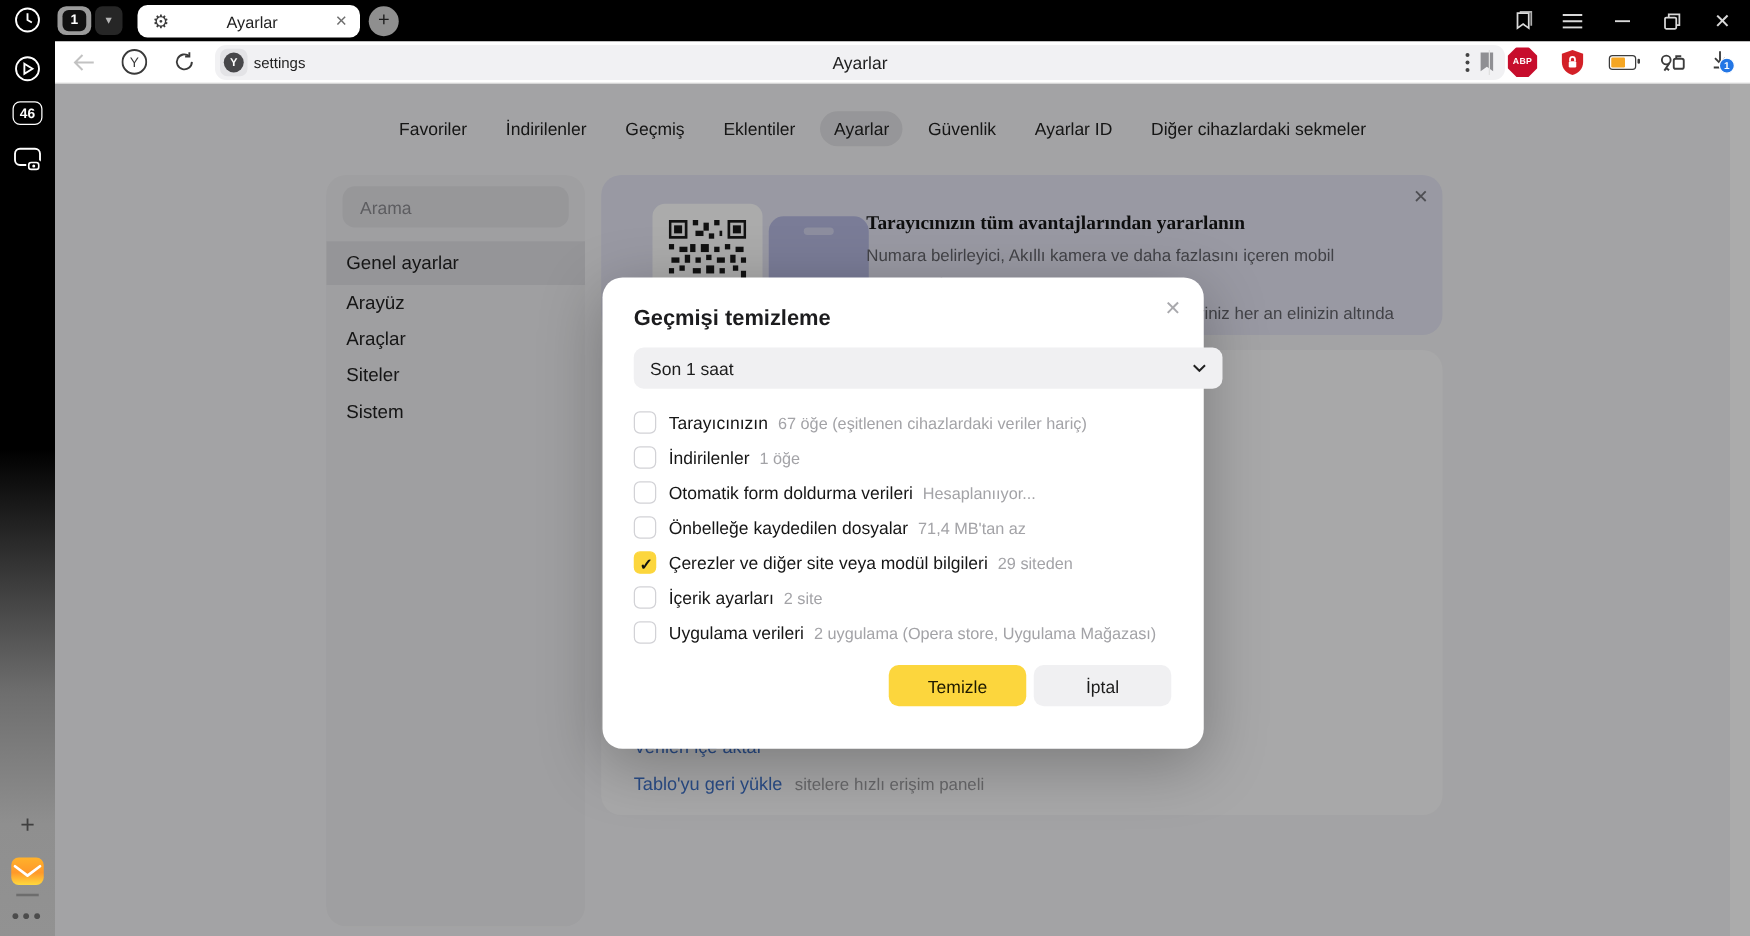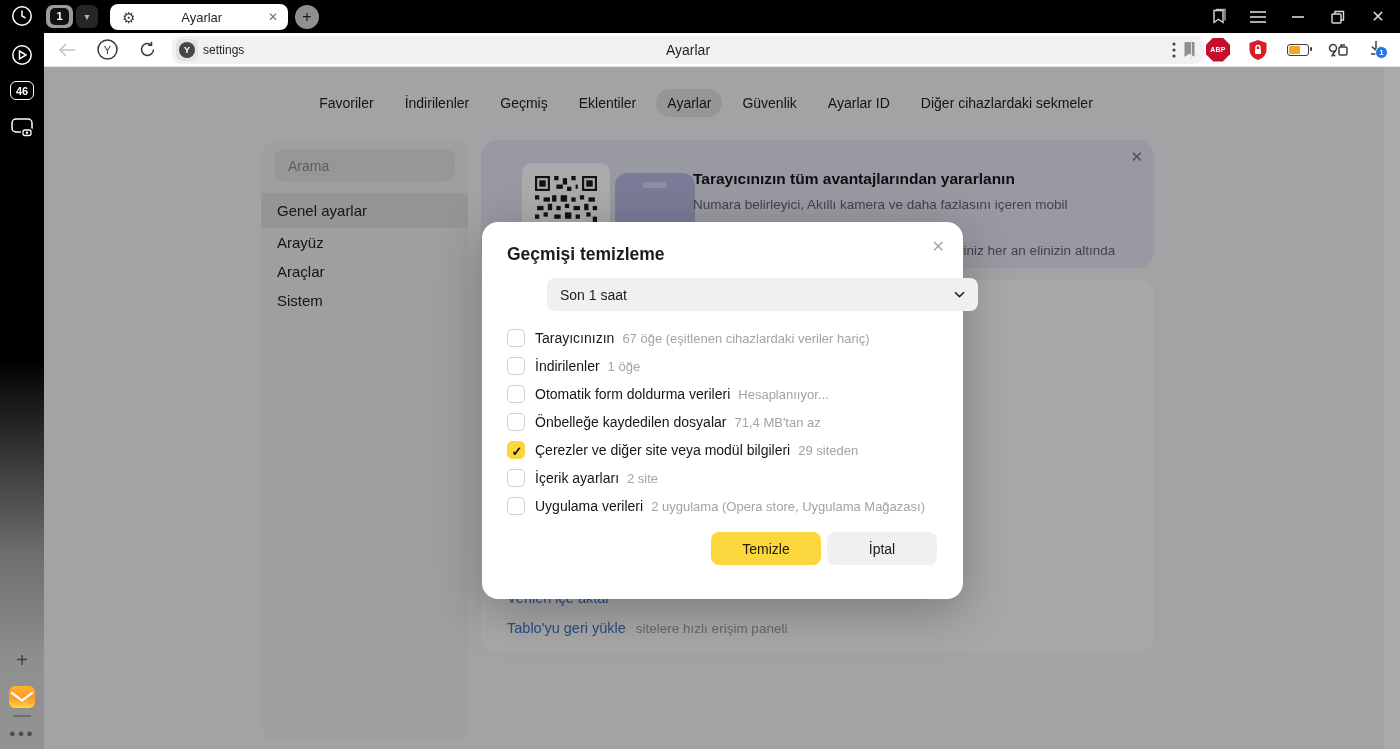--- a/index.html
+++ b/index.html
@@ -59,21 +59,21 @@
   .navitems { position:absolute; left:0; top:53px; width:100%; }
   .navitem { padding:6px 16px; font-size:15px; color:#222; }
   .navitem.selected { background:#dfdfe3; padding-top:9px; padding-bottom:9px; }
 
   .main { position:absolute; left:453px; top:73px; width:673px; }
   .banner { position:absolute; left:0; top:0; width:673px; height:128px; background:#e4e5f4; border-radius:16px; overflow:hidden; }
   .qrtile { position:absolute; left:41px; top:23px; width:88px; height:88px; background:#fff; border-radius:10px; display:flex; align-items:center; justify-content:center; }
   .phone { position:absolute; left:134px; top:33px; width:80px; height:95px; background:#b6b9e2; border-radius:12px; }
   .phone .notch { position:absolute; left:50%; top:9px; transform:translateX(-50%); width:24px; height:6px; background:#d2d4ee; border-radius:3px; }
   .phone .btn { position:absolute; left:50%; bottom:8px; transform:translateX(-50%); width:10px; height:10px; background:#cdd0ea; border-radius:3px; }
-  .banner h3 { position:absolute; left:212px; top:30px; font-size:15.5px; color:#161616; font-weight:bold; }
+  .banner h3 { position:absolute; left:212px; top:30px; font-size:15.5px; color:#161616; font-weight:bold;font-family:Liberation Serif, serif; }
   .banner p { position:absolute; left:212px; top:53px; width:430px; font-size:13.5px; color:#63636a; line-height:23px; }
   .banner .close { position:absolute; right:11px; top:8px; color:#75757c; font-size:15px; }
 
   .card { position:absolute; left:0; top:140px; width:673px; height:372px; background:#fbfbfc; border-radius:16px; }
   .link { font-size:14.5px; color:#3f72c8; position:absolute; left:26px; }
   .hint { color:#9b9b9f; font-weight:normal; margin-left:10px; font-size:13.5px; }
 
   .websec { position:absolute; left:0; top:600px; width:673px; }
   .websec h4 { position:absolute; left:26px; top:8px; font-size:15.5px; color:#161616; }
 
@@ -81,21 +81,21 @@
   .cb.checked { background:#fcd63d; border-color:#fcd63d; }
   .cb.checked::after { content:"✓"; position:absolute; left:0; top:0; width:18px; height:18px; display:flex; align-items:center; justify-content:center; color:#111; font-size:13px; font-weight:bold; }
 
   
   .dim { position:absolute; left:44px; top:67px; width:1356px; height:682px; background:rgba(0,0,0,0.33); z-index:10; }
 
   
   .modal { position:absolute; left:482px; top:222px; width:481px; height:377px; background:#fff; border-radius:16px; box-shadow:0 12px 50px rgba(0,0,0,.28); z-index:20; }
   .modal h2 { position:absolute; left:25px; top:22px; font-size:17.5px; color:#1c1c1e; font-weight:bold; }
   .modal .close { position:absolute; right:16px; top:13px; color:#a9a9ad; font-size:16px; padding:2px; }
-  .select { position:absolute; left:25px; top:56px; width:431px; height:33px; background:#f0f0f2; border-radius:8px; display:flex; align-items:center; padding:0 13px; font-size:14px; color:#1c1c1c;margin-left:40px; }
+  .select { position:absolute; left:25px; top:56px; width:471px; height:33px; background:#f0f0f2; border-radius:8px; display:flex; align-items:center; padding:0 13px; font-size:14px; color:#1c1c1c; }
   .select svg { margin-left:auto; }
   .rows { position:absolute; left:25px; top:102px; width:431px; }
   .mrow { height:28px; display:flex; align-items:center; }
   .mrow .label { margin-left:10px; font-size:14px; color:#161616; white-space:nowrap; }
   .mrow .detail { margin-left:8px; font-size:13px; color:#a3a3a7; white-space:nowrap; }
   .mbtns { position:absolute; right:26px; bottom:34px; display:flex; gap:6px; }
   .btn { width:110px; height:33px; border:none; border-radius:8px; font-size:14px; font-family:"Liberation Sans",sans-serif; display:flex; align-items:center; justify-content:center; }
   .btn.primary { background:#fcd63d; color:#1f1a00; }
   .btn.plain { background:#f0f0f2; color:#1c1c1c; }
 </style>
@@ -272,20 +272,21 @@
     <div class="ptab">Ayarlar ID</div>
     <div class="ptab">Diğer cihazlardaki sekmeler</div>
   </div>
 
   <div class="settingsnav">
     <input class="searchbox" placeholder="Arama" style="">
     <div class="navitems">
       <div class="navitem selected">Genel ayarlar</div>
       <div class="navitem">Arayüz</div>
       <div class="navitem">Araçlar</div>
+      <div class="navitem">Siteler</div>
       <div class="navitem">Sistem</div>
     </div>
   </div>
 
   <div class="main">
     <div class="banner">
       <div class="qrtile">
         <svg width="62" height="62" viewBox="0 0 29 29" fill="#1a1a1a">
           <rect x="0" y="0" width="7" height="7"></rect>
             <rect x="1" y="1" width="5" height="5" fill="#fff"></rect>

